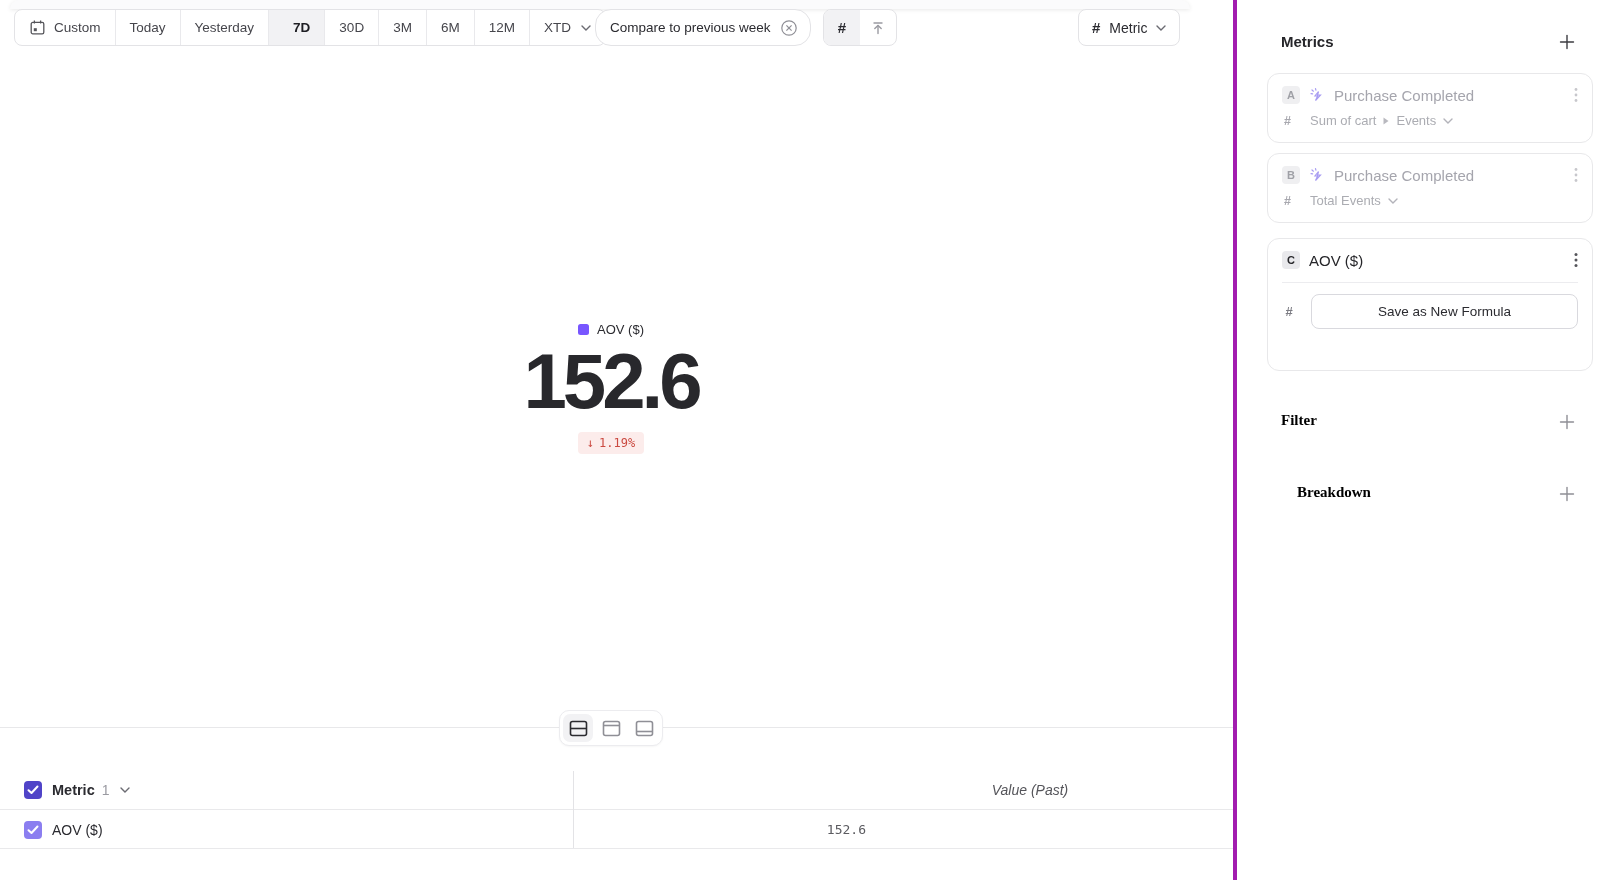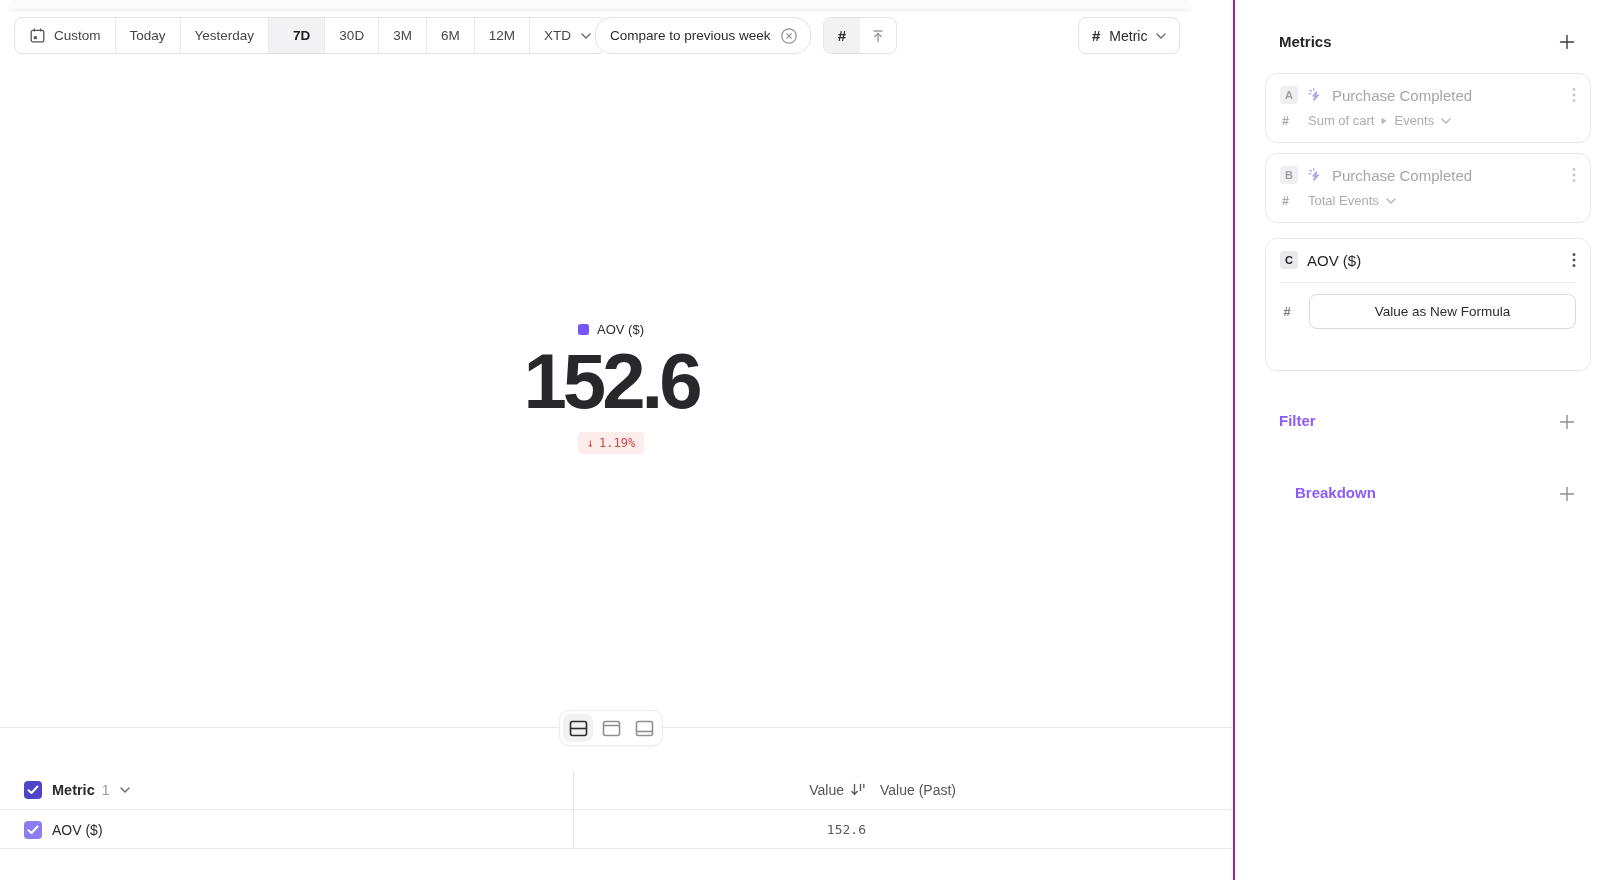--- a/index.html
+++ b/index.html
@@ -6,21 +6,21 @@
   html,body { width:1600px; height:880px; background:#fff; overflow:hidden;
               font-family:"Liberation Sans", sans-serif; color:#2b2b30; }
   .stage { position:relative; width:1600px; height:880px; background:#fff; }
 
   
   .top-strip { position:absolute; left:10px; top:0; width:1180px; height:9px;
                background:#fbfbfc; border-radius:10px 10px 0 0;
                box-shadow:0 1px 4px rgba(0,0,0,.09); }
 
   
-  .toolbar { position:absolute; left:0; top:17px; width:1222px; height:37px; }
+  .toolbar { position:absolute; left:0; top:9px; width:1222px; height:37px; }
   .range-group { position:absolute; left:14px; top:0; display:flex; align-items:stretch;
                  height:37px; border:1px solid #e3e3e6; border-radius:8px; background:#fff; overflow:hidden; }
   .range-item { display:flex; align-items:center; gap:8px; padding:0 14px; font-size:13.5px;
                 color:#46464c; cursor:pointer; border-left:1px solid #e9e9ec; white-space:nowrap; }
   .range-item:first-child { border-left:none; }
   .range-item.selected { background:#f2f2f4; color:#1e1e23; font-weight:bold;padding-left:24px; }
   .range-item .chev { margin-left:2px; }
   .chip { position:absolute; left:595px; top:0; height:37px; display:flex; align-items:center; gap:9px;
           padding:0 12px 0 14px; border:1px solid #e3e3e6; border-radius:16px; background:#fff;
           font-size:13.5px; color:#2b2b30; cursor:pointer; }
@@ -59,29 +59,29 @@
   .cell-left { position:absolute; left:24px; top:0; height:100%; display:flex; align-items:center; gap:10px; }
   .checkbox { width:18px; height:18px; border-radius:4px; display:flex; align-items:center; justify-content:center; cursor:pointer; }
   .checkbox.header { background:#5044c8; }
   .checkbox.row { background:#8b7ef0; }
   .metric-label { font-size:14.5px; font-weight:bold; color:#2b2b30; }
   .metric-index { font-size:14px; color:#9a9aa1; margin-left:-3px; }
   .row-name { font-size:14px; color:#2b2b30; }
   .cell-value { position:absolute; left:573px; width:293px; top:0; height:100%;
                 display:flex; align-items:center; justify-content:flex-end; }
   .cell-value-past { position:absolute; left:880px; width:300px; top:0; height:100%;
-                     display:flex; align-items:center; justify-content:flex-start; }
+                     display:flex; align-items:center; justify-content:center;font-style:italic; }
   .col-header { font-size:14px; color:#55555a; display:flex; align-items:center; gap:6px; cursor:pointer; }
   .num { font-family:"DejaVu Sans Mono", monospace; font-size:13px; color:#5b5b60; }
 
   
   .sidebar { position:absolute; left:1233px; top:0; width:367px; height:880px;
-             border-left:2px solid #a21caf; background:#fff; }
+             border-left:4px solid #a21caf; background:#fff; }
   .side-title { position:absolute; left:44px; font-size:15px; font-weight:bold; color:#26262a; }
-  .side-title.muted { color:#8b5cf6; }
+  .side-title.muted { color:#000000;font-family:Liberation Serif, serif; }
   .plus-btn { position:absolute; right:25px; width:16px; height:16px; cursor:pointer; }
   .card { position:absolute; left:30px; width:326px; background:#fff; border:1px solid #e8e8ea;
           border-radius:12px; padding:12px 14px; cursor:pointer; }
   .card-row1 { display:flex; align-items:center; gap:9px; }
   .badge { width:18px; height:18px; border-radius:4px; display:flex; align-items:center; justify-content:center;
            font-size:11px; font-weight:bold; }
   .badge.dim { background:#efeff1; color:#9fa0a6; }
   .badge.active { background:#e9e9ec; color:#26262a; }
   .card-title { font-size:15px; }
   .card-title.dim { color:#a5a5ad; }
@@ -235,33 +235,20 @@
           </svg>
       </span>
       <span class="metric-label">Metric</span>
       <span class="metric-index">1</span>
       <span>
         <svg width="10" height="6" viewBox="0 0 10 6" fill="none" stroke="#6b6b72" stroke-width="1.4" stroke-linecap="round">
             <polyline points="1,1 5,5 9,1"></polyline>
           </svg>
       </span>
     </div>
-    <div class="cell-value">
-      <div class="col-header">
-        <span>Value</span>
-        <span>
-          <svg width="16" height="15" viewBox="0 0 16 15" fill="none" stroke="#55555a" stroke-width="1.3" stroke-linecap="round">
-            <line x1="4.5" y1="2.5" x2="4.5" y2="12"></line>
-              <polyline points="1.8,9.5 4.5,12.3 7.2,9.5"></polyline>
-            <line x1="10.5" y1="2.5" x2="10.5" y2="8.5"></line>
-              <line x1="13.8" y1="2.5" x2="13.8" y2="5.5"></line>
-          </svg>
-        </span>
-      </div>
-    </div>
     <div class="cell-value-past">
       <div class="col-header">
         <span>Value (Past)</span>
       </div>
     </div>
   </div>
   <div class="tbl-row">
     <div class="cell-left">
       <span class="checkbox row">
         <svg width="12" height="10" viewBox="0 0 12 10" fill="none" stroke="#fff" stroke-width="2" stroke-linecap="round" stroke-linejoin="round">
@@ -365,21 +352,21 @@
           <svg width="4" height="16" viewBox="0 0 4 16" fill="#55555a">
               <circle cx="2" cy="2.5" r="1.5"></circle>
               <circle cx="2" cy="8" r="1.5"></circle>
               <circle cx="2" cy="13.5" r="1.5"></circle>
             </svg>
         </span>
       </div>
       <div class="card-divider"></div>
       <div class="save-row">
         <span class="hash-mid">#</span>
-        <button class="save-btn">Value as New Formula</button>
+        <button class="save-btn">Save as New Formula</button>
       </div>
     </div>
 
     <div class="side-title muted" style="top:412px;">Filter</div>
     <div class="plus-btn" style="top:414px;">
       <svg width="16" height="16" viewBox="0 0 16 16" fill="none" stroke="#8f8f95" stroke-width="1.4" stroke-linecap="round">
           <line x1="8" y1="1.5" x2="8" y2="14.5"></line>
           <line x1="1.5" y1="8" x2="14.5" y2="8"></line>
         </svg>
     </div>

